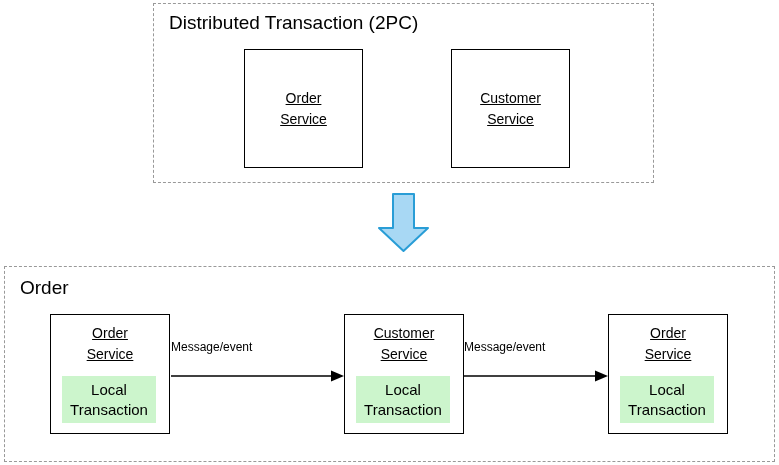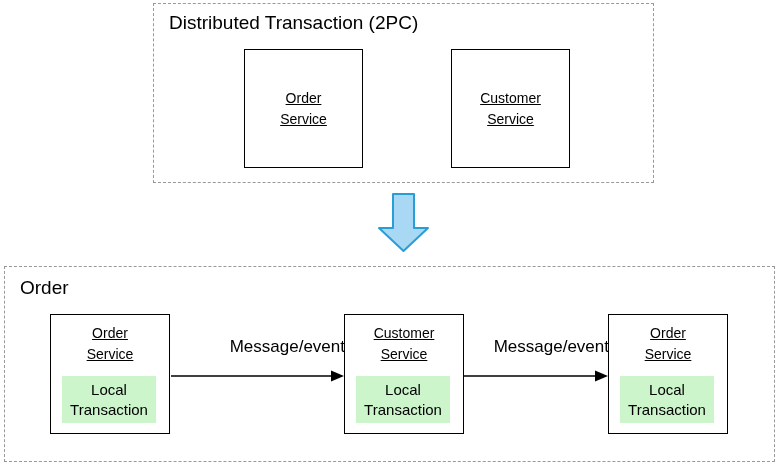--- a/index.html
+++ b/index.html
@@ -24,21 +24,21 @@
   .s1{left:45px;top:47px;}
   .s2{left:339px;top:47px;}
   .s3{left:603px;top:47px;}
   .step .service-label{margin-top:8px;}
   .local-box{
     position:absolute;left:11px;top:61px;width:94px;height:47px;background:#ccf5cc;
     display:flex;align-items:center;justify-content:center;
   }
   .local-label{white-space:pre-line;font-size:15px;line-height:20px;text-align:center;display:block;}
   .down-arrow{position:absolute;left:378px;top:192px;}
-  .msg-label{position:absolute;top:70px;font-size:17px;line-height:20px;text-align:right;white-space:nowrap;}
+  .msg-label{position:absolute;top:70px;font-size:12px;line-height:20px;text-align:left;white-space:nowrap;}
   .m1{left:166px;width:174px;}
   .m2{left:459px;width:145px;}
   .flow-arrow{position:absolute;top:99px;}
   .a1{left:166px;}
   .a2{left:459px;}
 </style>
 </head>
 <body>
 
 <div class="canvas">

